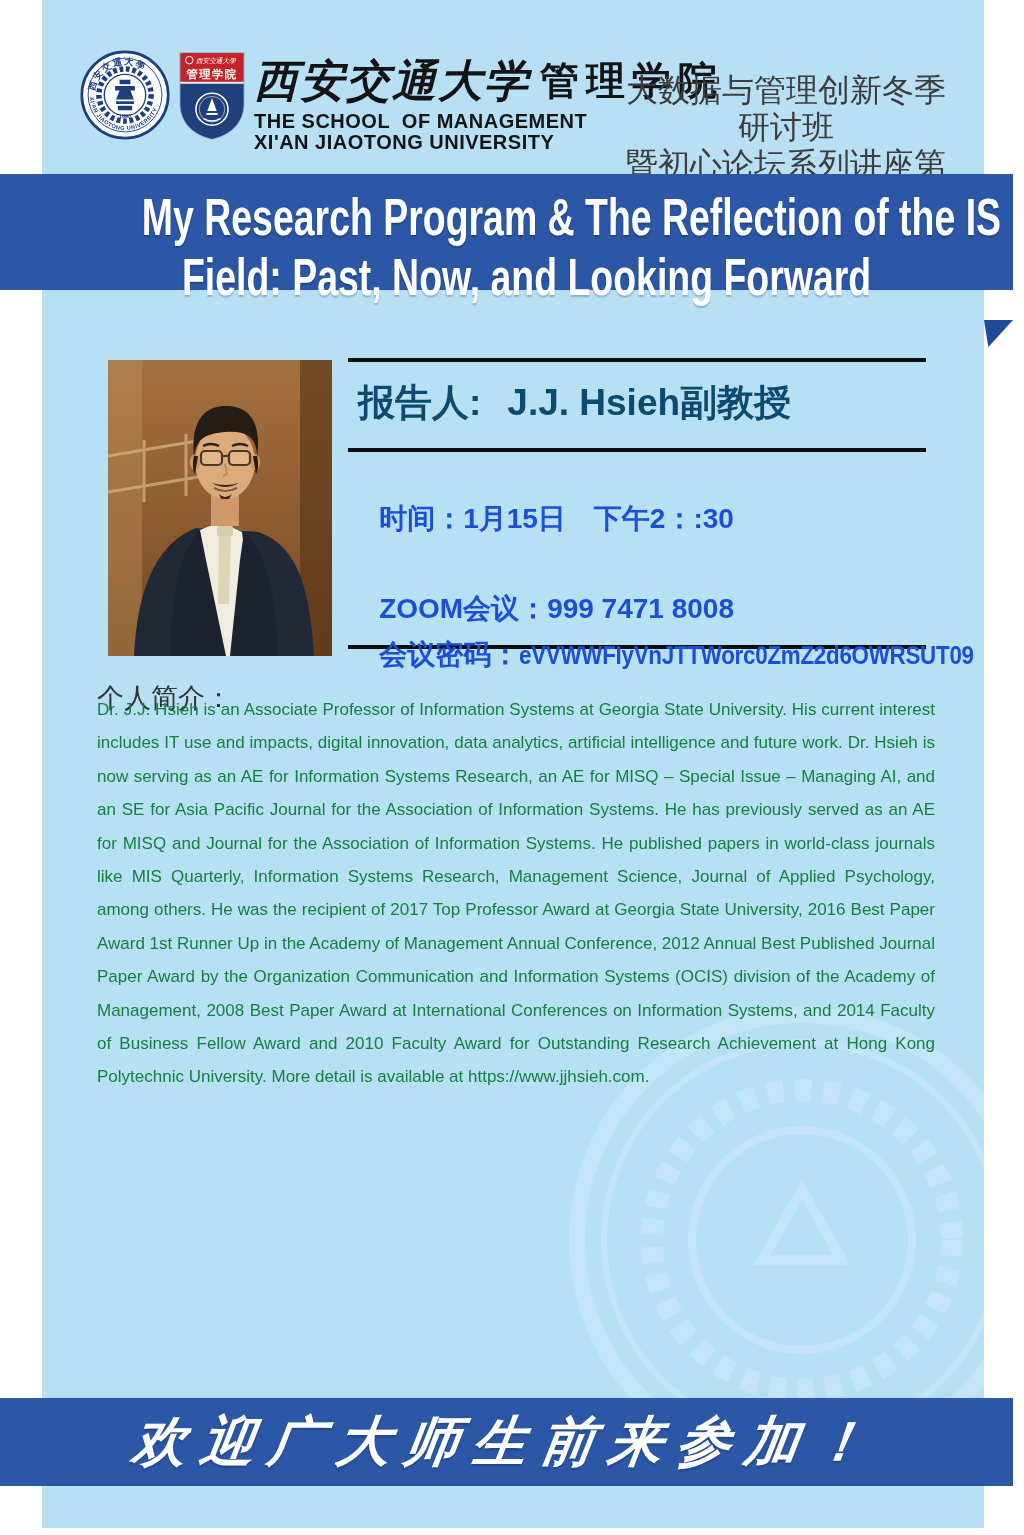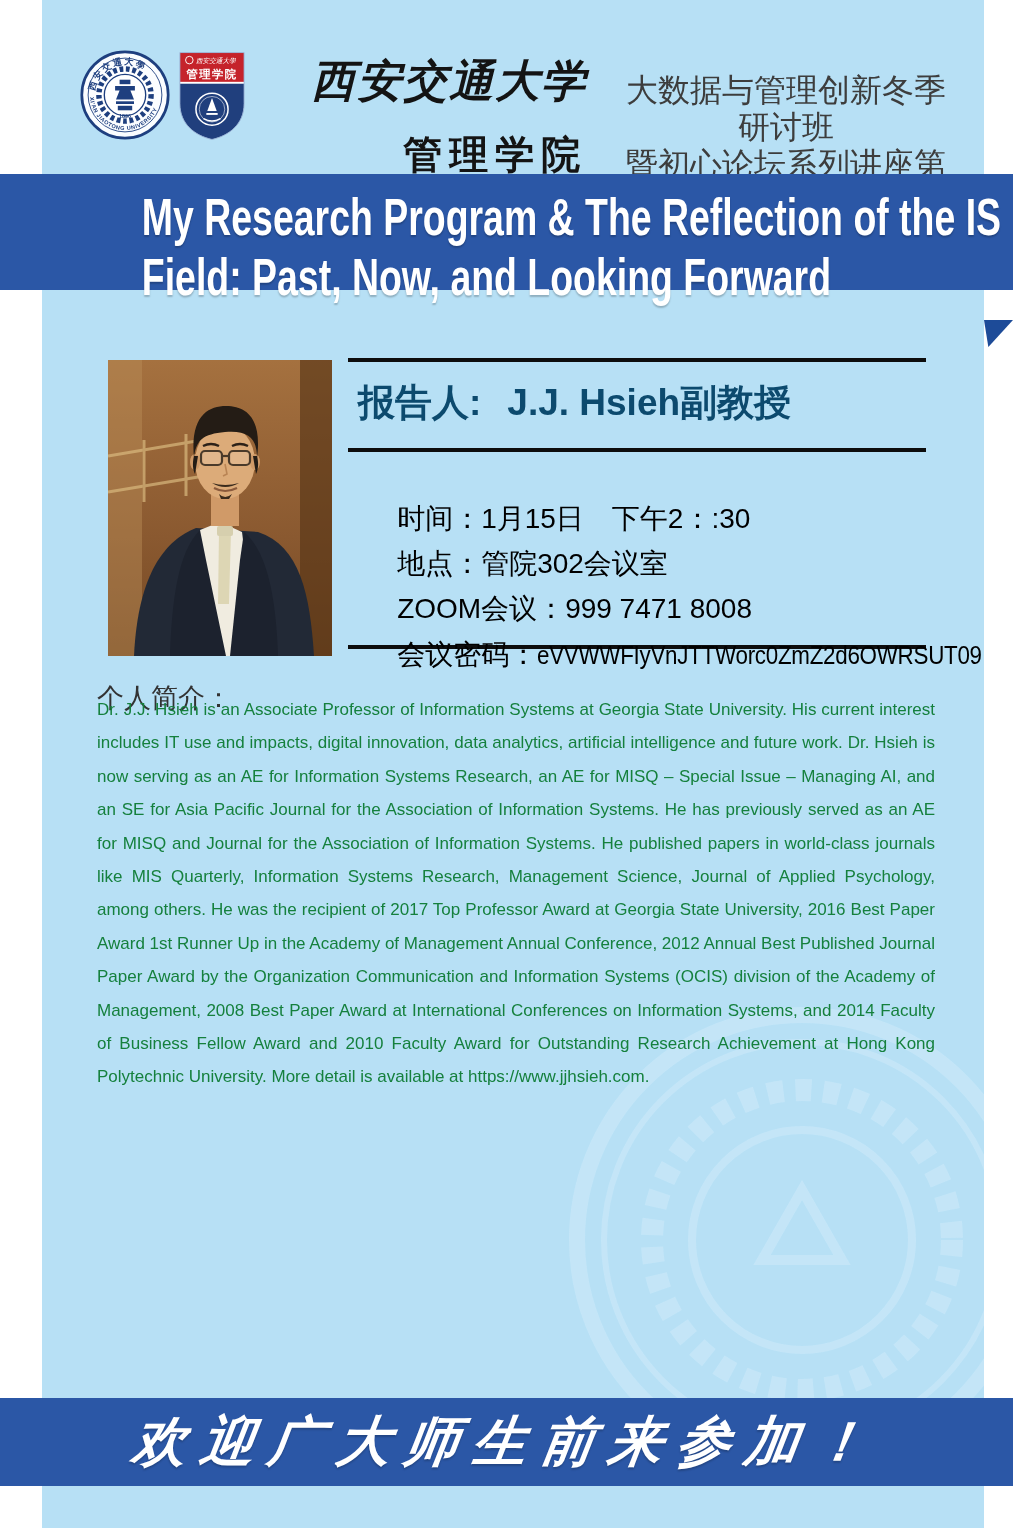--- a/index.html
+++ b/index.html
@@ -11,44 +11,44 @@
   #content{
     position:absolute;left:42px;top:0;width:942px;height:1528px;
     background:#b7e0f5;overflow:hidden;
   }
   
   .watermark{position:absolute;left:520px;top:1000px;width:480px;height:480px;opacity:.55;}
   
   .seal{position:absolute;left:38px;top:50px;width:90px;height:90px;}
   .shield{position:absolute;left:136px;top:50px;width:68px;height:92px;}
   .brand{position:absolute;left:212px;top:52px;color:#141414;}
-  .brand-row{display:flex;align-items:flex-end;gap:24px;flex-direction:column;}
+  .brand-row{display:flex;align-items:center;gap:10px;}
   .brand-script{font-size:44px;font-weight:bold;font-style:italic;font-family:"Liberation Serif","DejaVu Serif",serif;letter-spacing:2px;}
   .brand-dept{font-size:39px;font-weight:bold;letter-spacing:7px;line-height:1.05;}
   .brand-en{font-size:20px;font-weight:bold;letter-spacing:.5px;line-height:21px;white-space:pre;}
   .series{position:absolute;left:578px;top:72px;width:332px;text-align:center;
           font-size:32px;line-height:37px;color:#3d3d3d;}
   
   .title-banner{
     position:absolute;left:0;top:174px;width:1013px;height:116px;
-    background:#2b57a6;z-index:6;color:#fff;text-align:left;padding-top:13px;box-sizing:border-box;
+    background:#2b57a6;z-index:6;color:#fff;text-align:right;padding-top:13px;box-sizing:border-box;
   }
   .title-line{display:block;font-weight:bold;font-size:52px;line-height:60px;
     transform:scaleX(.72);transform-origin:center;white-space:nowrap;
     text-shadow:0 2px 2px rgba(0,0,0,.22);}
   .banner-fold{
     position:absolute;left:984px;top:320px;width:29px;height:27px;z-index:6;
     background:#1d4b98;clip-path:polygon(0 0,100% 0,15% 100%);
   }
   
   .photo{position:absolute;left:66px;top:360px;width:224px;height:296px;}
   .rule{position:absolute;left:306px;width:578px;height:4px;background:#0d0d0d;}
   .name-line{position:absolute;left:316px;top:378px;width:578px;font-size:37px;font-weight:bold;color:#0c4a6e;white-space:nowrap;}
   .name-line .gap{display:inline-block;width:26px;}
-  .info-row{position:absolute;left:324px;width:578px;font-size:28px;font-weight:normal;color:#000000;white-space:pre;}
+  .info-row{position:absolute;left:306px;width:578px;font-size:28px;font-weight:bold;color:#1d4ed8;white-space:pre;}
   .info-row .val{white-space:pre;}
   .pw{display:inline-block;transform:scaleX(.86);transform-origin:left center;font-size:26px;letter-spacing:-0.3px;}
   
   .bio-heading{position:absolute;left:55px;top:656px;font-size:27px;color:#333;margin-top:24px;}
   .bio-text{
     position:absolute;left:55px;top:693px;width:838px;
     font-size:17px;line-height:33.4px;color:#15803d;
     text-align:justify;
   }
   
@@ -185,23 +185,20 @@
   <div class="rule" style="top:448px"></div>
   <div class="rule" style="top:645px"></div>
 
   <div class="name-line">
     <span>报告人:</span><span class="gap"></span><span>J.J. Hsieh副教授</span>
   </div>
 
   <div class="info-row" style="top:468px">
     <span>时间：</span><span class="val">1月15日　下午2：:30</span>
   </div>
-  <div class="info-row" style="top:513px">
-    <span>地点：</span><span class="val">管院302会议室</span>
-  </div>
   <div class="info-row" style="top:558px">
     <span>ZOOM会议：</span><span class="val">999 7471 8008</span>
   </div>
   <div class="info-row" style="top:604px">
     <span>会议密码：</span><span class="val pw">eVVWWFIyVnJTTWorc0ZmZ2d6OWRSUT09</span>
   </div>
 
   <div class="bio-heading">个人简介：</div>
   <div class="bio-text">Dr. J.J. Hsieh is an Associate Professor of Information Systems at Georgia State University. His current interest includes IT use and impacts, digital innovation, data analytics, artificial intelligence and future work. Dr. Hsieh is now serving as an AE for Information Systems Research, an AE for MISQ – Special Issue – Managing AI, and an SE for Asia Pacific Journal for the Association of Information Systems. He has previously served as an AE for MISQ and Journal for the Association of Information Systems. He published papers in world-class journals like MIS Quarterly, Information Systems Research, Management Science, Journal of Applied Psychology, among others. He was the recipient of 2017 Top Professor Award at Georgia State University, 2016 Best Paper Award 1st Runner Up in the Academy of Management Annual Conference, 2012 Annual Best Published Journal Paper Award by the Organization Communication and Information Systems (OCIS) division of the Academy of Management, 2008 Best Paper Award at International Conferences on Information Systems, and 2014 Faculty of Business Fellow Award and 2010 Faculty Award for Outstanding Research Achievement at Hong Kong Polytechnic University. More detail is available at https://www.jjhsieh.com.</div>
 

